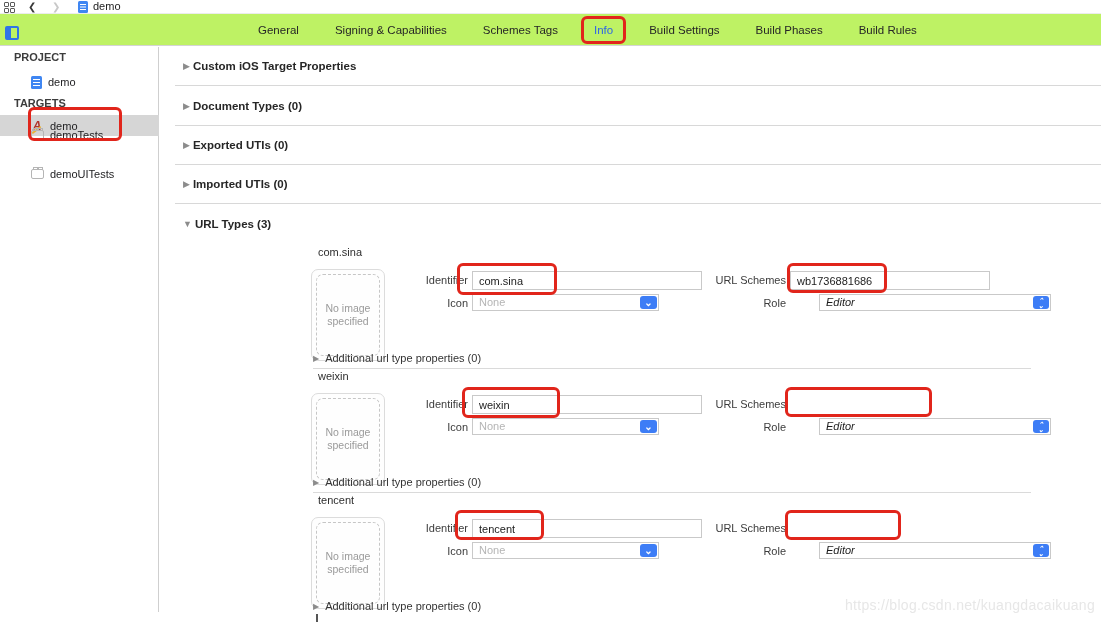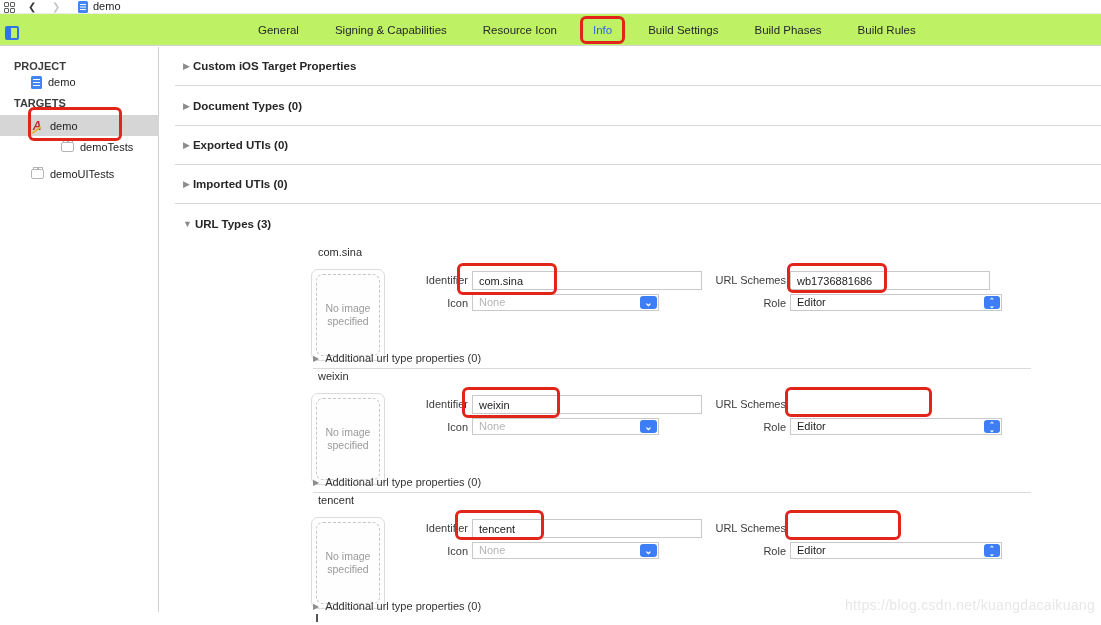--- a/index.html
+++ b/index.html
@@ -57,21 +57,21 @@
   .lbl { position:absolute; font-size:11px; color:#3c3c3c; text-align:right; height:19px; line-height:19px; }
   .lbl-a { left:210px; width:99px; top:25px; }
   .lbl-b { left:210px; width:99px; top:48px; }
   .lbl-c { left:470px; width:157px; top:25px; }
   .lbl-d { left:470px; width:157px; top:48px; }
   .tfield { position:absolute; height:19px; width:230px; border:1px solid #c9c9c9; font-size:11px; color:#1c1c1c; padding:0 6px; font-family:inherit; background:#fff; border-radius:0; outline:none; }
   .f-ident { left:313px; top:25px; width:230px; }
   .f-scheme { left:631px; top:25px; width:200px; }
   .combo { position:absolute; height:17px; border:1px solid #c9c9c9; background:#fff; }
   .c-icon { left:313px; top:48px; width:187px; }
-  .c-role { left:631px; top:48px; width:212px; }
+  .c-role { left:660px; top:48px; width:232px;font-style:italic; }
   .combo .val { display:block; padding-left:6px; font-size:11px; line-height:15px; color:#1c1c1c; }
   .combo .ph { color:#b5b5b5; }
   .dd-btn { position:absolute; right:1px; top:1px; width:17px; height:13px; border-radius:3px; background:#3d7df6; color:#fff; display:flex; align-items:center; justify-content:center; font-size:10px; font-weight:700; }
   .stepper { position:absolute; right:1px; top:1px; width:16px; height:13px; border-radius:3px; background:#3d7df6; color:#fff; display:flex; flex-direction:column; align-items:center; justify-content:center; font-size:7px; line-height:5px; font-weight:700; }
   .g-add { position:absolute; left:154px; top:106px; display:flex; align-items:center; gap:6px; font-size:11px; color:#333; }
   .g-add .tri { font-size:8px; }
   .g-sep { position:absolute; left:154px; top:122px; width:718px; border-top:1px solid #dadada; }
 
   .watermark { position:absolute; right:6px; top:597px; font-size:14px; color:#e7e7e7; letter-spacing:0.3px; }
   .caret-tick { position:absolute; left:316px; top:614px; width:1.5px; height:8px; background:#555; }
@@ -95,42 +95,42 @@
       </span>
     <span class="jb-title">demo</span>
   </div>
 
   <div class="tabbar">
     <span class="sb-toggle">
         <i></i>
       </span>
     <span class="tab">General</span>
     <span class="tab">Signing &amp; Capabilities</span>
-    <span class="tab">Resource Icon</span>
+    <span class="tab">Schemes Tags</span>
     <span class="tab active red-wrap"><span>Info</span><span class="redbox"></span></span>
     <span class="tab">Build Settings</span>
     <span class="tab">Build Phases</span>
     <span class="tab">Build Rules</span>
   </div>
 
   <div class="sidebar">
-    <div class="sb-head" style="top:13px;">PROJECT</div>
+    <div class="sb-head" style="top:4px;">PROJECT</div>
     <div class="sb-row" style="top:26px; height:18px;">
       <span class="pg-ic">
           <i></i>
         </span>
       <span>demo</span>
     </div>
     <div class="sb-head" style="top:50px;">TARGETS</div>
     <div class="sb-row sel" style="top:68px; height:21px;">
       <span class="tgt-ic">A<i></i></span>
       <span>demo</span>
       <span class="redbox" style="left:28px; top:-8px; width:94px; height:34px;"></span>
     </div>
-    <div class="sb-row" style="top:92px; height:16px;padding-left:30px;">
+    <div class="sb-row" style="top:80px; height:16px;">
       <span class="test-ic"></span>
       <span>demoTests</span>
     </div>
     <div class="sb-row" style="top:119px; height:16px;">
       <span class="test-ic"></span>
       <span>demoUITests</span>
     </div>
   </div>
 
   <div class="content">

